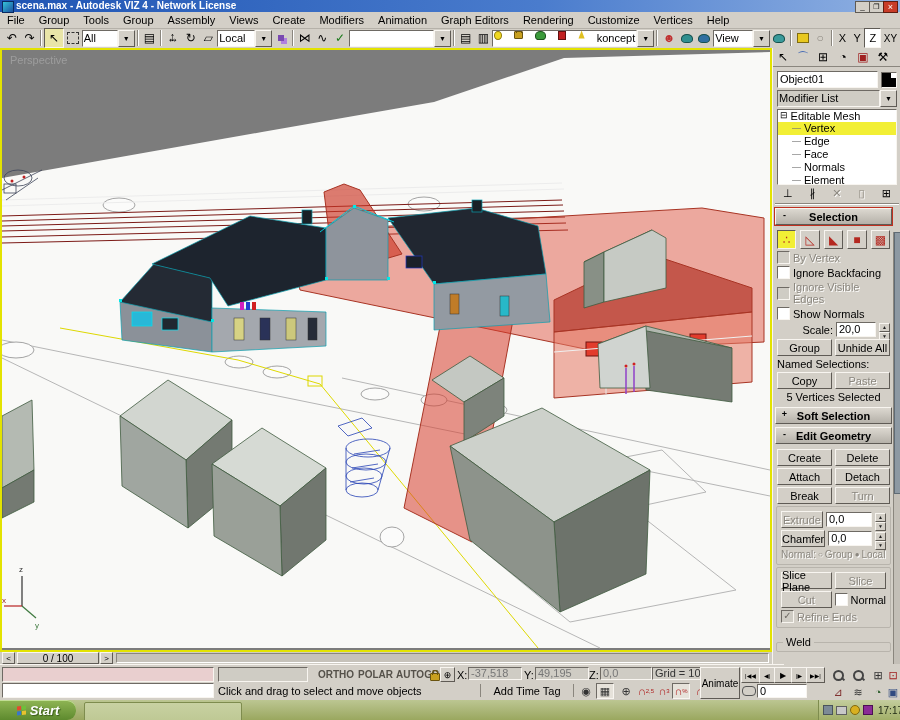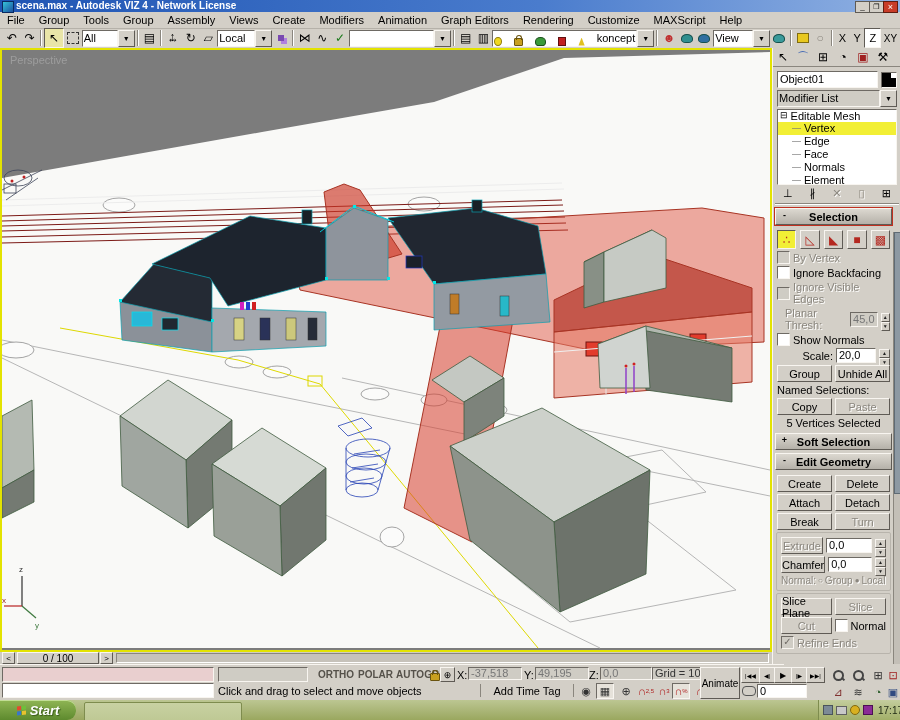--- a/index.html
+++ b/index.html
@@ -68,21 +68,21 @@
     <span class="menu-item">Tools</span>
     <span class="menu-item">Group</span>
     <span class="menu-item">Assembly</span>
     <span class="menu-item">Views</span>
     <span class="menu-item">Create</span>
     <span class="menu-item">Modifiers</span>
     <span class="menu-item">Animation</span>
     <span class="menu-item">Graph Editors</span>
     <span class="menu-item">Rendering</span>
     <span class="menu-item">Customize</span>
-    <span class="menu-item">MAXScript</span>
+    <span class="menu-item">Vertices</span>
     <span class="menu-item">Help</span>
   </div>
 
   <div class="abs" style="left:0;top:28px;width:900px;height:20px;display:flex;align-items:center;border-bottom:1px solid #8a867e">
     <span class="tico" style="margin-left:3px">↶</span>
     <span class="tico">↷</span>
     <span class="sep"></span>
     <span class="tico pressed">↖</span>
     <span class="tico">
         <span style="width:10px;height:10px;border:1px dashed #333"></span>
@@ -112,21 +112,21 @@
     <span class="tico">∿</span>
     <span class="tico" style="color:#1c7a1c">✓</span>
     <div class="dd" style="width:104px">
       <span class="val"></span>
       <span class="arr">▼</span>
     </div>
     <span class="sep"></span>
     <span class="tico">▤</span>
     <span class="tico">▥</span>
     <div class="dd" style="width:162px">
-      <span class="val" style="display:flex;align-items:flex-end;gap:12px">
+      <span class="val" style="display:flex;align-items:flex-start;gap:12px">
         <span style="width:7px;height:7px;border-radius:50%;background:#f0d820;border:1px solid #907c10"></span>
         <span class="minilock" style="margin-left:0"></span>
         <span class="blob" style="background:#3a9a3a;border-color:#1c501c"></span>
         <span style="width:7px;height:7px;background:#c02020;border:1px solid #601010"></span>
         <span style="width:7px;height:8px;background:#e0c020;clip-path:polygon(50% 0,100% 100%,0 100%)"></span>
         <span>koncept</span>
       </span>
       <span class="arr">▼</span>
     </div>
     <span class="sep"></span>
@@ -391,28 +391,20 @@
         <span class="dis">By Vertex</span>
         </div>
       <div class="prow">
           <span class="chk off"></span>
         <span>Ignore Backfacing</span>
         </div>
       <div class="prow">
           <span class="chk off gray"></span>
         <span class="dis">Ignore Visible Edges</span>
         </div>
-      <div class="prow" style="padding-left:8px">
-        <span class="dis">Planar Thresh:</span>
-        <span class="pfield gray" style="max-width:34px">45,0</span>
-        <span class="spin" style="height:13px">
-          <span>▲</span>
-          <span>▼</span>
-          </span>
-      </div>
       <div class="prow">
           <span class="chk off"></span>
         <span>Show Normals</span>
         </div>
       <div class="prow" style="justify-content:flex-end">
         <span>Scale:</span>
         <span class="pfield" style="max-width:34px">20,0</span>
         <span class="spin" style="height:13px">
           <span>▲</span>
           <span>▼</span>

